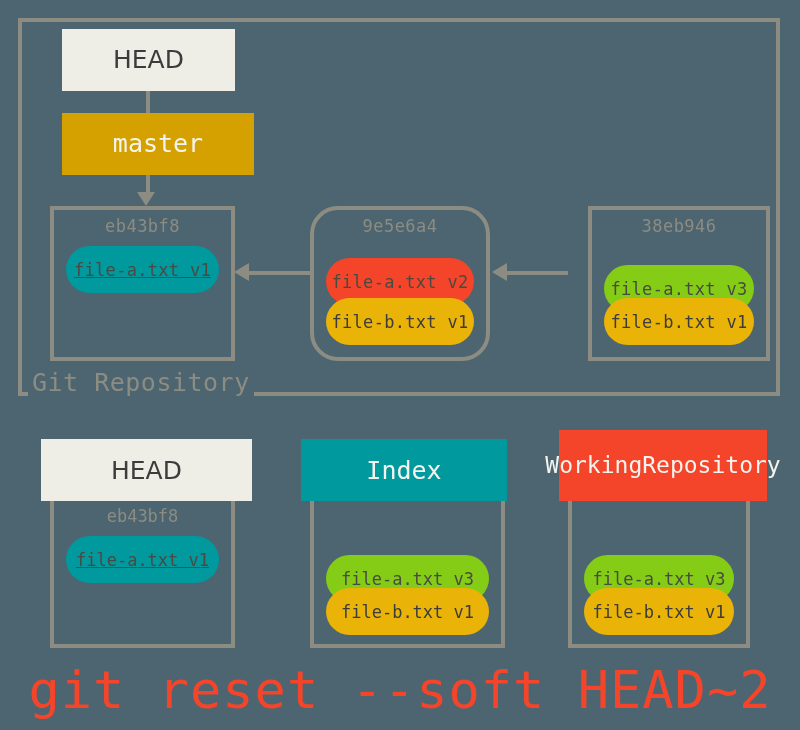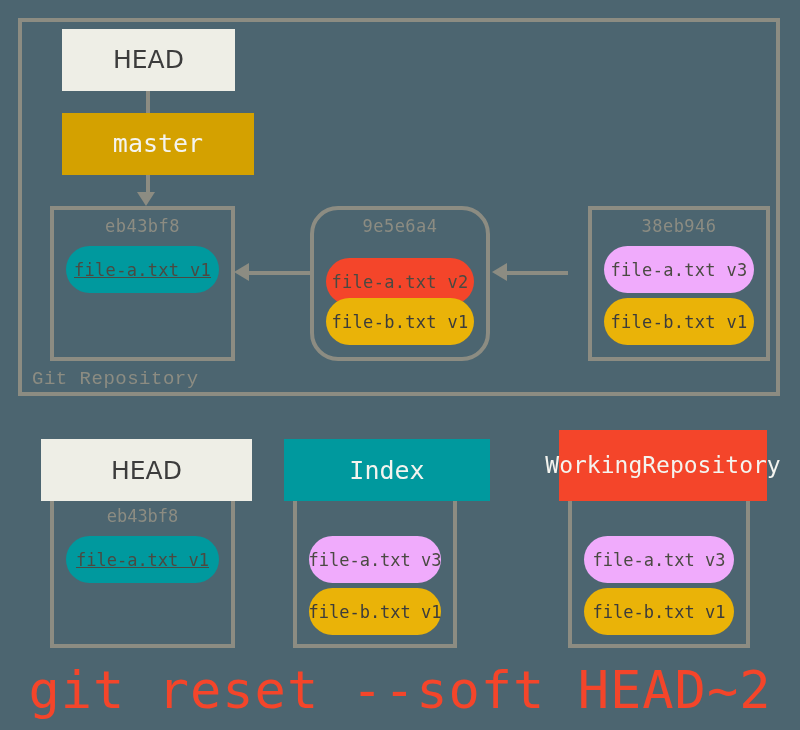--- a/index.html
+++ b/index.html
@@ -14,27 +14,26 @@
   
   .repo-box {
     position: absolute;
     left: 18px; top: 18px; width: 762px; height: 378px;
     border: 4px solid #8c8c82;
     background: transparent;
   }
   .repo-label {
     position: absolute;
     left: 28px; top: 368px;
-    font-size: 19px;
+    font-size: 25px;
     letter-spacing: 0.5px;
     color: #8c8c82;
     background: #4c6570;
     padding: 0 4px;
     white-space: nowrap;
-    font-family: Liberation Mono, monospace;
   }
 
   
   .label-box {
     position: absolute;
     display: flex; align-items: center; justify-content: center;
     text-align: center;
     line-height: 1.1;
   }
   .box-head-top {
@@ -94,21 +93,21 @@
     left: 12px; right: 12px;
     height: 47px;
     border-radius: 24px;
     display: flex; align-items: center; justify-content: center;
     font-size: 17px;
     letter-spacing: 0.3px;
     white-space: nowrap;
   }
   .blob-teal  { background: #00999e; color: #4a4a42; text-decoration: underline; }
   .blob-red   { background: #f4452a; color: #4a4a42; }
-  .blob-gold  { background: #f0abfc; color: #4a4a42; }
+  .blob-gold  { background: #84cc16; color: #4a4a42; margin-top: 19px; }
   .blob-cream { background: #eab308; color: #3c3c3c; }
 
   
   .col {
     position: absolute;
     top: 500px; height: 148px;
     border-left: 4px solid #8c8c82;
     border-right: 4px solid #8c8c82;
     border-bottom: 4px solid #8c8c82;
   }
@@ -191,21 +190,21 @@
     <div class="blob blob-gold" style="top:36px;">file-a.txt v3</div>
     <div class="blob blob-cream" style="top:88px;">file-b.txt v1</div>
   </div>
 
   <div class="col" style="left:50px; width:185px;">
     <div class="col-header hdr-cream" style="width:211px;">HEAD</div>
     <div class="col-hash">eb43bf8</div>
     <div class="col-blob blob-teal" style="top:36px; left:12px; right:12px;">file-a.txt v1</div>
   </div>
 
-  <div class="col" style="left:293px; width:164px;">
+  <div class="col" style="left:310px; width:195px;">
     <div class="col-header hdr-teal" style="width:206px;">Index</div>
     <div class="col-blob blob-gold" style="top:36px; left:12px; right:12px;">file-a.txt v3</div>
     <div class="col-blob blob-cream" style="top:88px; left:12px; right:12px;">file-b.txt v1</div>
   </div>
 
   <div class="col" style="left:568px; width:182px;">
     <div class="col-header hdr-red" style="width:208px; flex-direction:row;">
       <span>Working</span>
       <span>Repository</span>
     </div>

